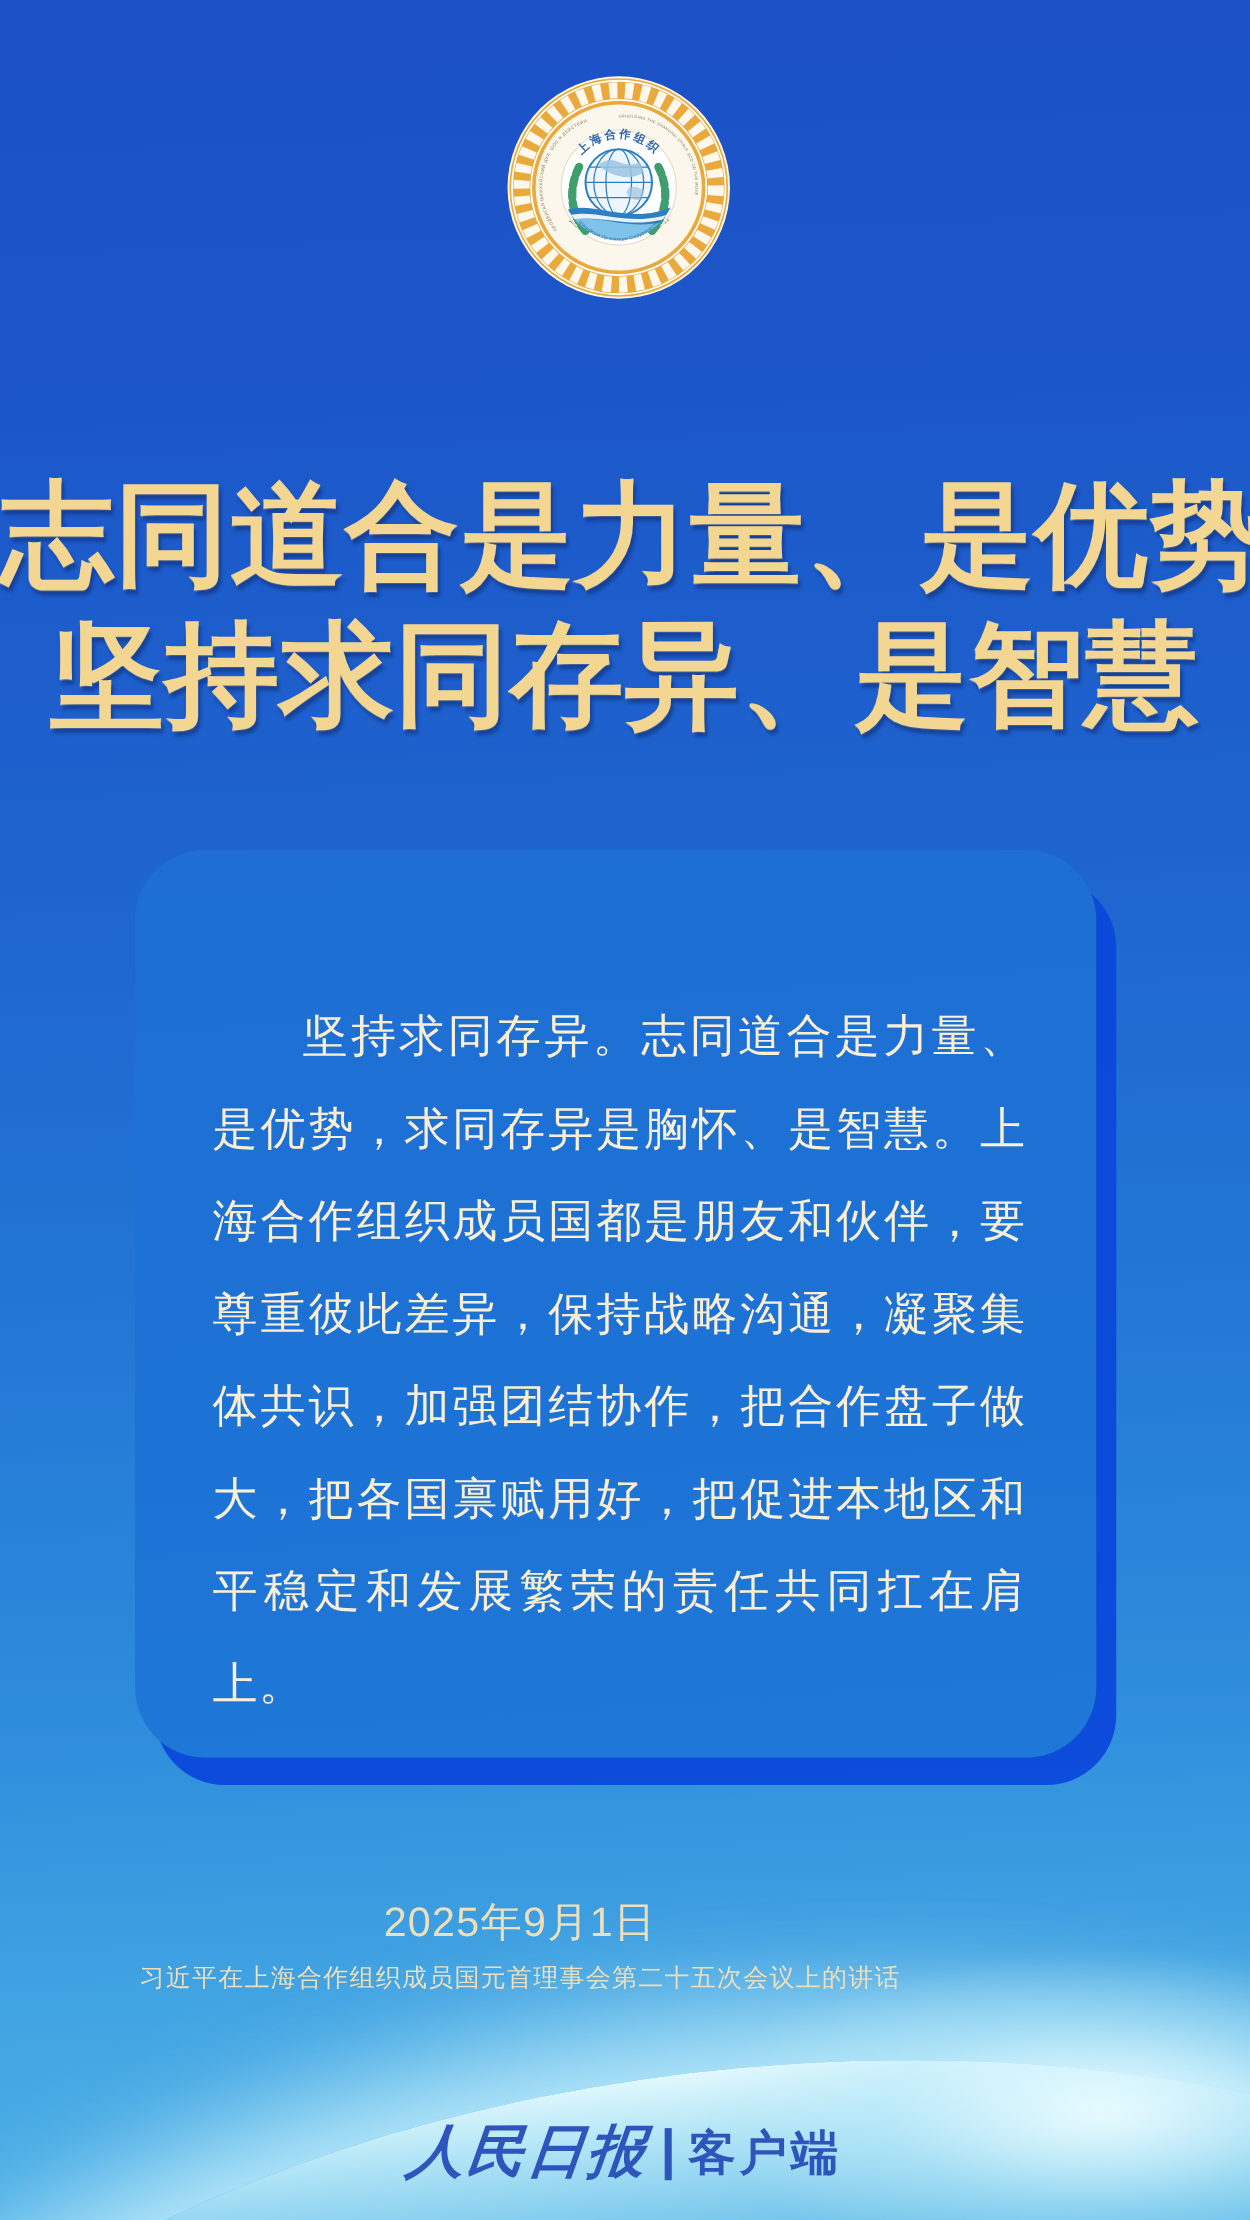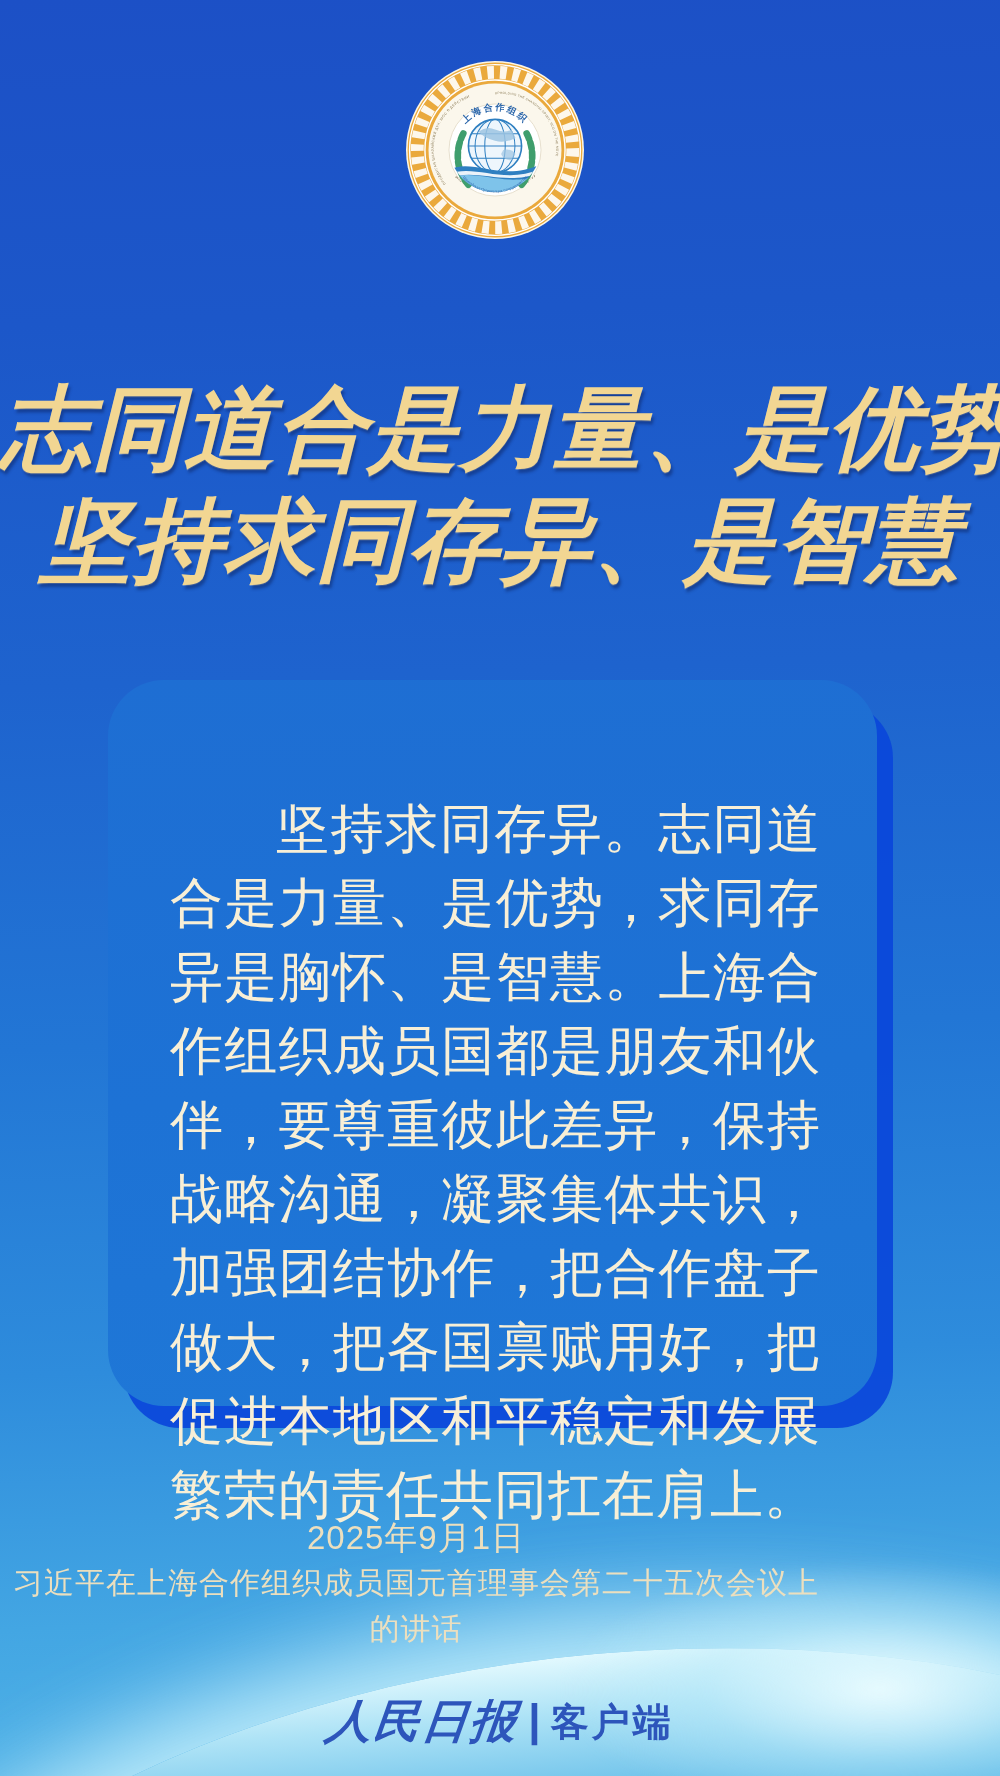--- a/index.html
+++ b/index.html
@@ -23,43 +23,42 @@
   
   .emblem{position:absolute;left:405px;top:60px;width:180px;height:180px;}
   .emblem svg{width:100%;height:100%;display:block;}
   
   .headline{
     position:absolute;left:0;top:312px;width:1000px;text-align:center;
     font-weight:900;font-size:91px;line-height:112px;letter-spacing:1px;
     color:#f2d692;
     text-shadow:2px 4px 3px rgba(12,30,88,0.45),0 1px 0 rgba(255,240,200,0.35);
     font-family:"Liberation Sans",sans-serif;
-    font-style:italic;
   }
   .headline span{display:block;white-space:nowrap;}
   
   .card-shadow{
     position:absolute;left:124px;top:702px;width:769px;height:726px;
     border-radius:56px;background:#0a47da;opacity:0.92;
   }
   .card{
     position:absolute;left:108px;top:680px;width:769px;height:726px;
     border-radius:56px;
     background:linear-gradient(176deg,#1e6ed3 0%,#1d72d5 55%,#1f78d7 100%);
   }
   .quote{
     margin:0;padding:112px 56px 0 62px;
     font-family:"Liberation Serif",serif;
-    font-size:53px;line-height:74px;letter-spacing:1px;
+    font-size:36px;line-height:74px;letter-spacing:1px;
     color:#f8efd6;text-align:justify;text-indent:2em;
   }
   
   .footer{position:absolute;left:0;top:1516px;width:832px;text-align:center;color:#ecdfbe;}
   .footer .date{font-size:33px;line-height:44px;letter-spacing:1px;}
-  .footer .attribution{font-size:30px;line-height:46px;letter-spacing:1px;}
+  .footer .attribution{font-size:20px;line-height:46px;letter-spacing:1px;}
   
   .brand{
     position:absolute;left:0;top:1692px;width:1000px;height:60px;
     display:flex;align-items:center;justify-content:center;gap:10px;color:#2d55bb;
   }
   .brand .masthead{
     font-family:"Liberation Serif",serif;font-style:italic;font-weight:bold;
     font-size:46px;transform:skewX(-6deg);letter-spacing:2px;
   }
   .brand .bar{font-size:44px;font-weight:bold;transform:translateY(-2px);}

